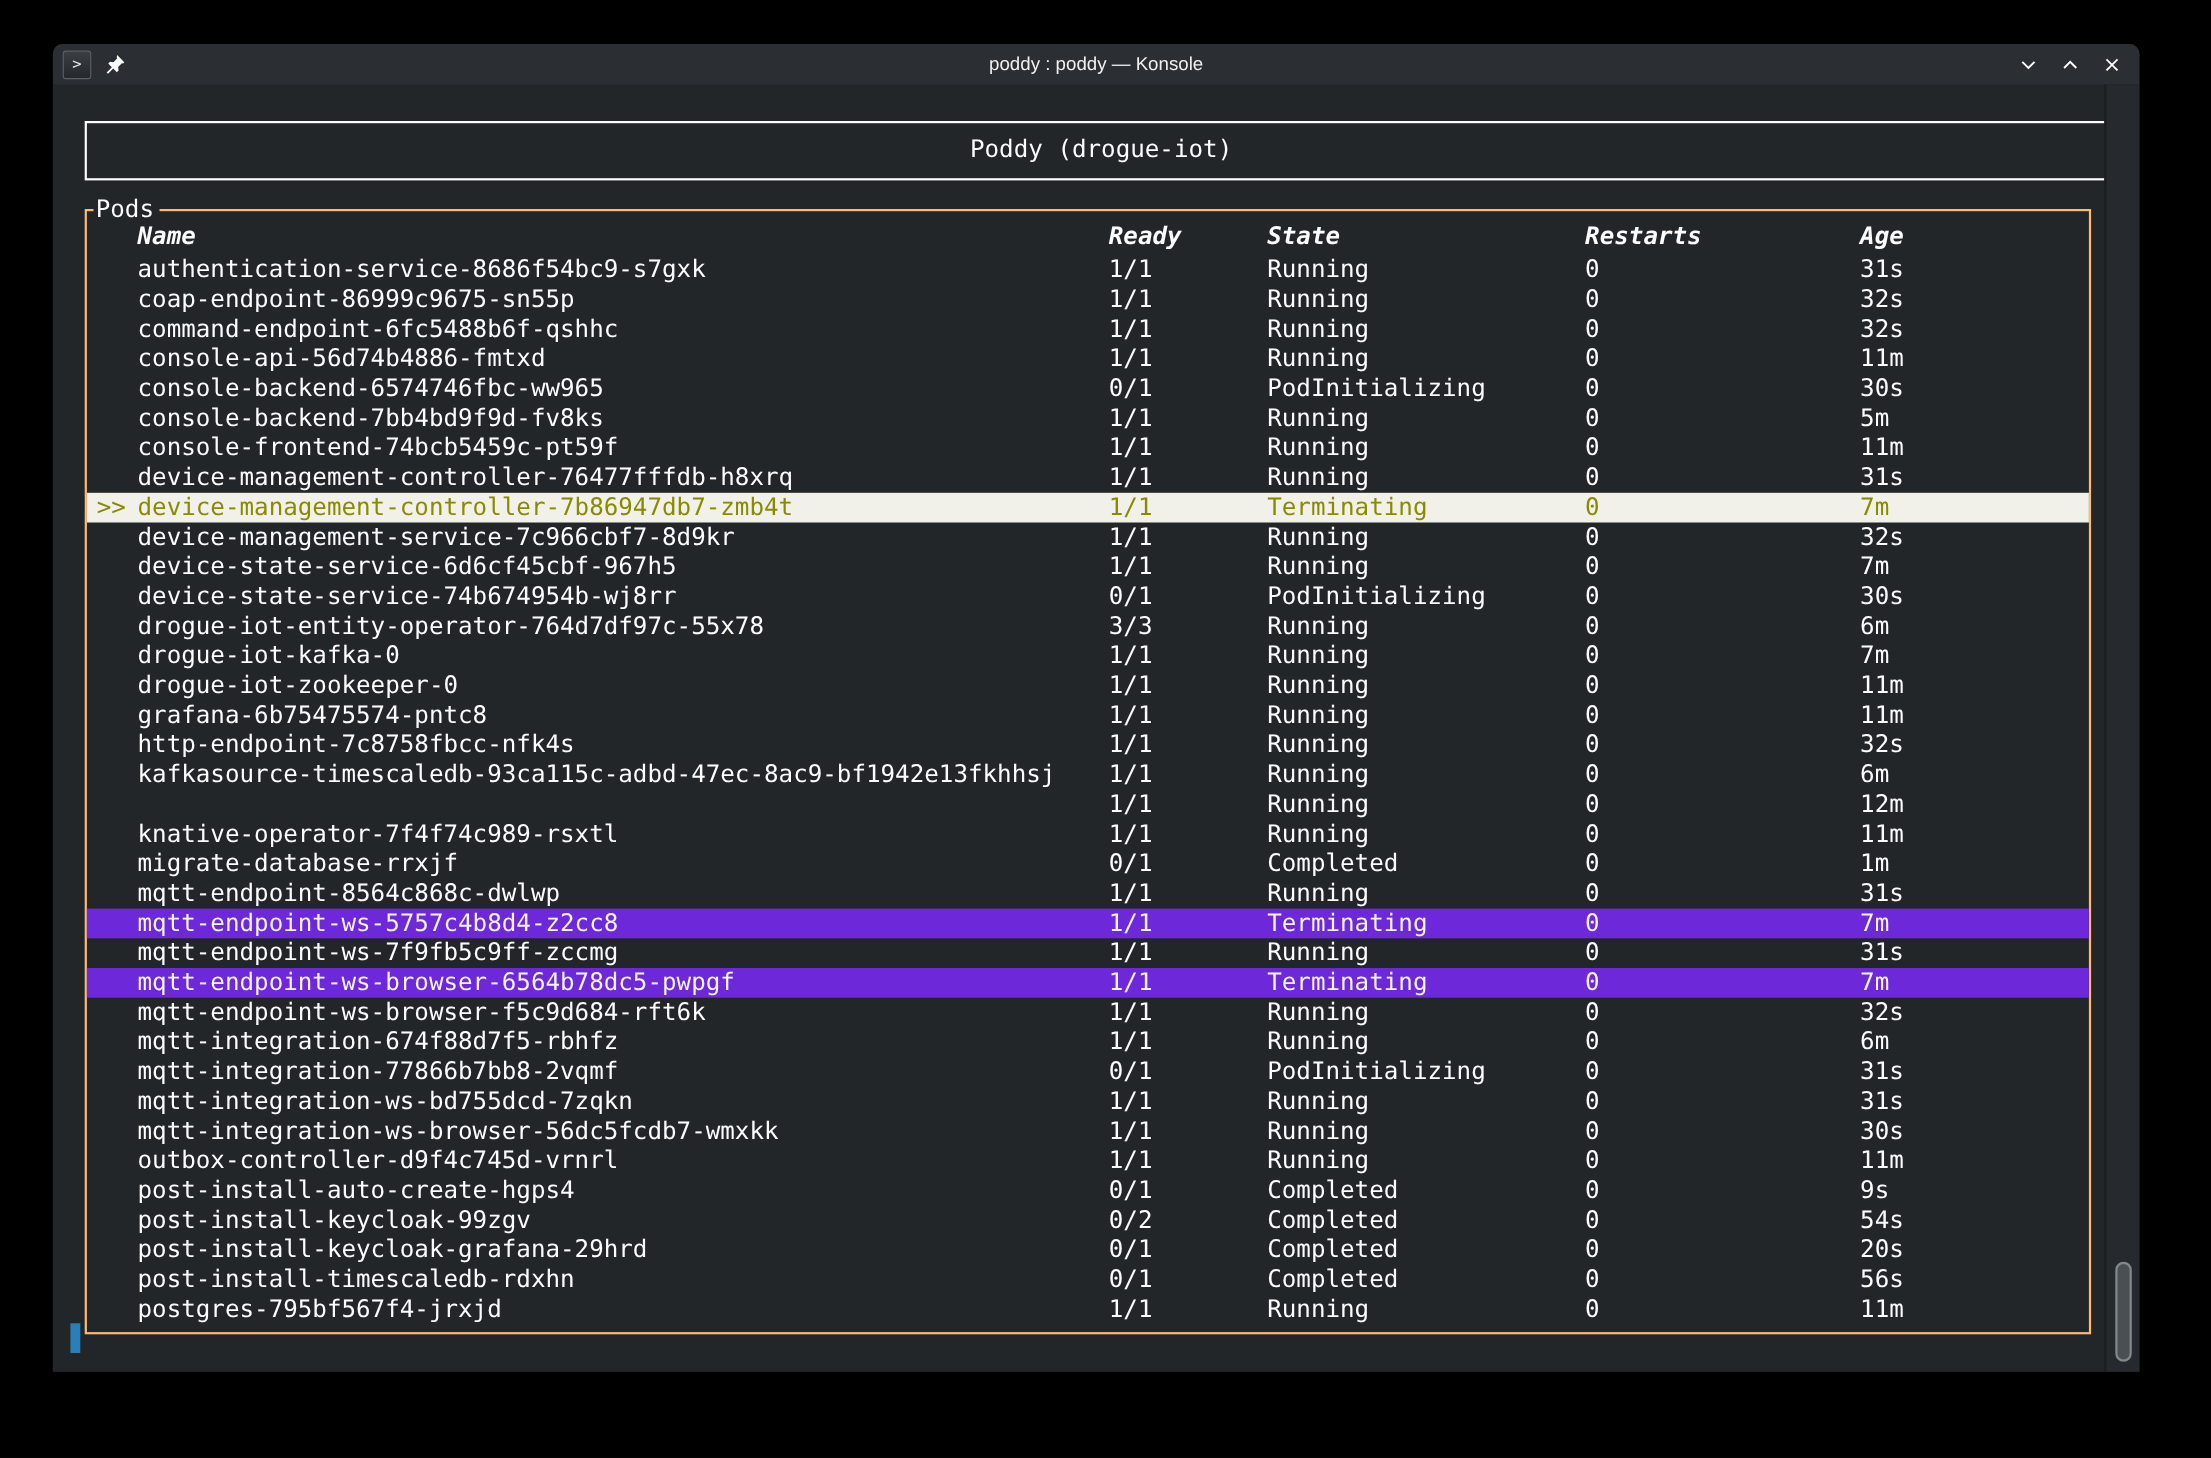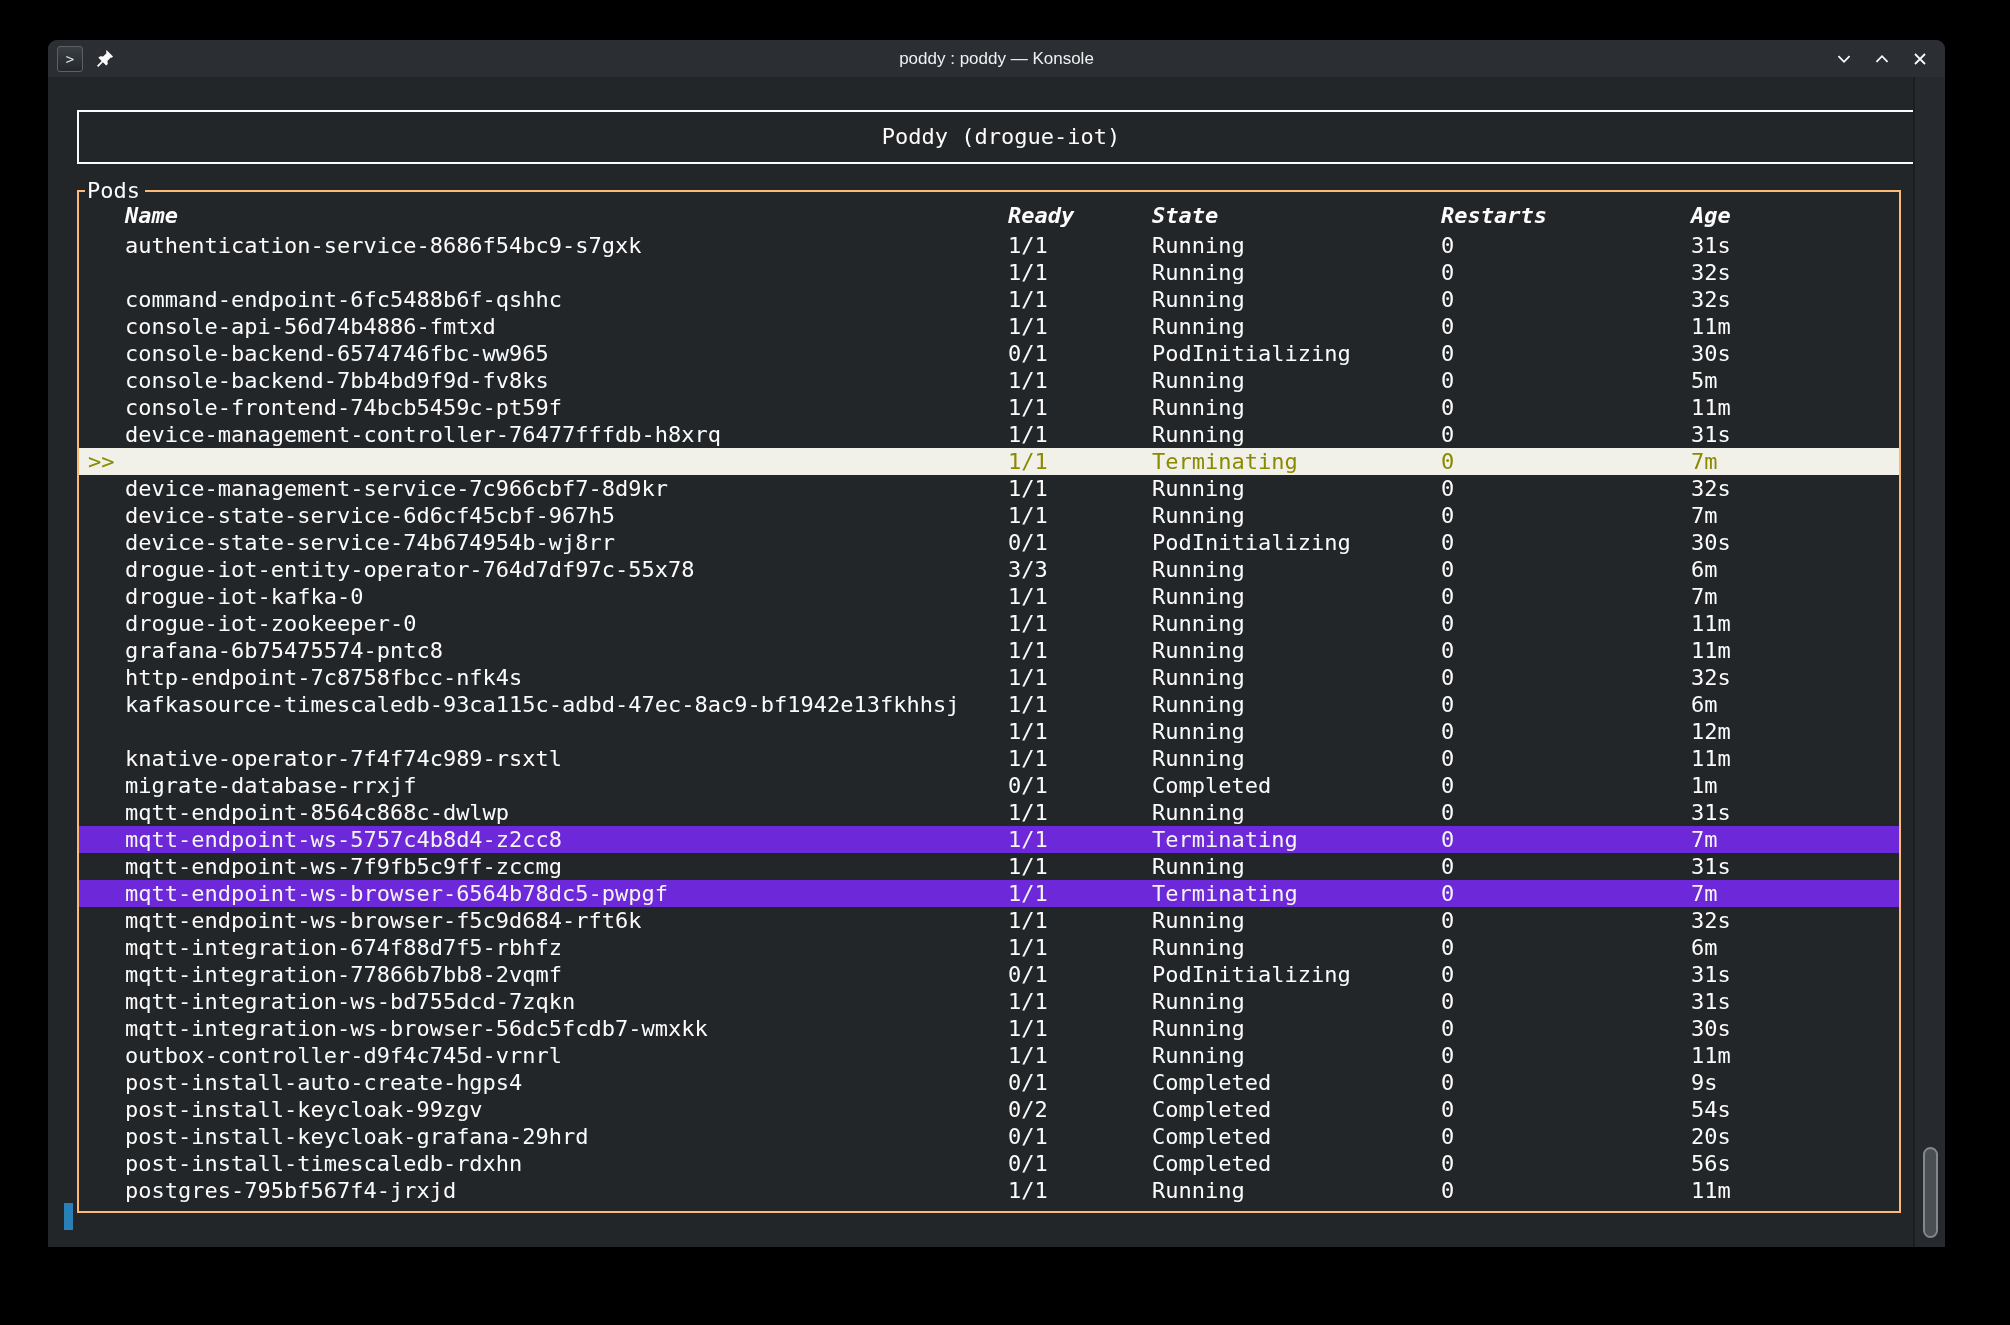--- a/index.html
+++ b/index.html
@@ -120,20 +120,21 @@
           </div>
         <div class="pod-rows">
             <div class="pod-row normal">
               <span class="cell col-name">authentication-service-8686f54bc9-s7gxk</span>
               <span class="cell col-ready">1/1</span>
               <span class="cell col-state">Running</span>
               <span class="cell col-restarts">0</span>
               <span class="cell col-age">31s</span>
             </div>
             <div class="pod-row normal">
+              <span class="cell col-name">coap-endpoint-86999c9675-sn55p</span>
               <span class="cell col-ready">1/1</span>
               <span class="cell col-state">Running</span>
               <span class="cell col-restarts">0</span>
               <span class="cell col-age">32s</span>
             </div>
             <div class="pod-row normal">
               <span class="cell col-name">command-endpoint-6fc5488b6f-qshhc</span>
               <span class="cell col-ready">1/1</span>
               <span class="cell col-state">Running</span>
               <span class="cell col-restarts">0</span>
@@ -169,20 +170,21 @@
             </div>
             <div class="pod-row normal">
               <span class="cell col-name">device-management-controller-76477fffdb-h8xrq</span>
               <span class="cell col-ready">1/1</span>
               <span class="cell col-state">Running</span>
               <span class="cell col-restarts">0</span>
               <span class="cell col-age">31s</span>
             </div>
             <div class="pod-row selected">
               <span class="cell col-marker">&gt;&gt;</span>
+              <span class="cell col-name">device-management-controller-7b86947db7-zmb4t</span>
               <span class="cell col-ready">1/1</span>
               <span class="cell col-state">Terminating</span>
               <span class="cell col-restarts">0</span>
               <span class="cell col-age">7m</span>
             </div>
             <div class="pod-row normal">
               <span class="cell col-name">device-management-service-7c966cbf7-8d9kr</span>
               <span class="cell col-ready">1/1</span>
               <span class="cell col-state">Running</span>
               <span class="cell col-restarts">0</span>

